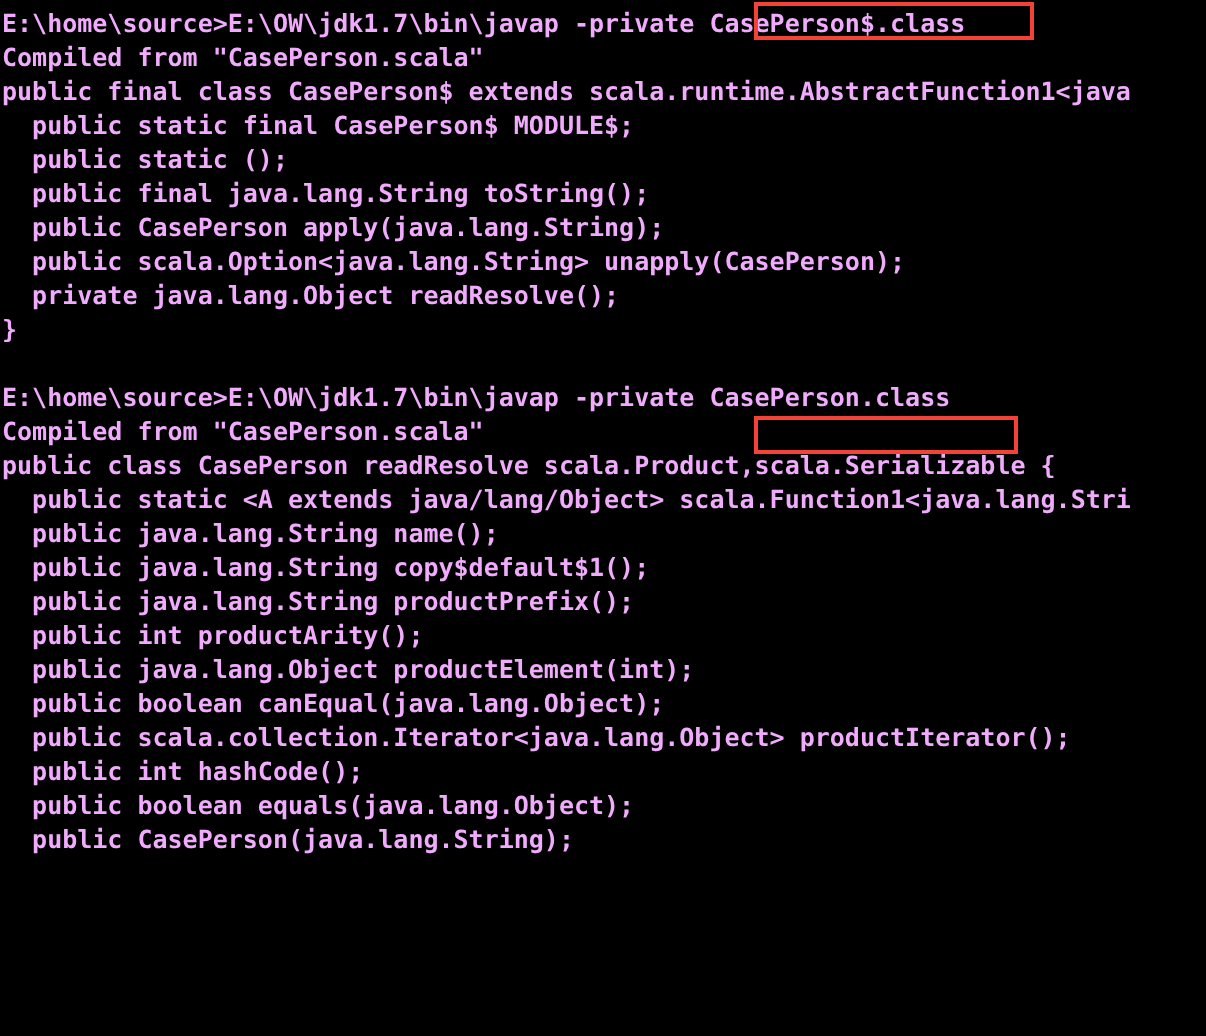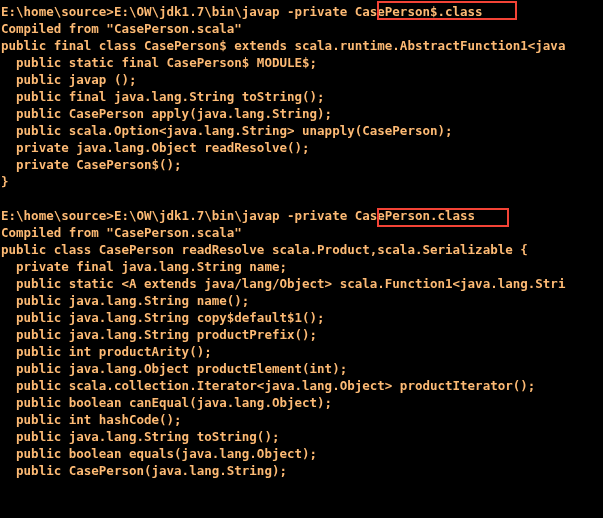--- a/index.html
+++ b/index.html
@@ -28,21 +28,21 @@
     top: 0;
     left: 0;
     width: 603px;
     padding-top: 3px;
     box-sizing: border-box;
   }
   .line {
     height: 17px;
     line-height: 17px;
     white-space: pre;
-    color: #fdba74;
+    color: #f0abfc;
     padding-left: 1px;
     overflow: hidden;
   }
   .line.blank {
     color: transparent;
   }
   
   .highlight-box {
     position: absolute;
     border: 2px solid #f44336;
@@ -53,42 +53,39 @@
 </style>
 </head>
 <body>
 
 <div id="terminal">
   <div id="screen">
       <div class="line">E:\home\source&gt;E:\OW\jdk1.7\bin\javap -private CasePerson$.class</div>
       <div class="line">Compiled from "CasePerson.scala"</div>
       <div class="line">public final class CasePerson$ extends scala.runtime.AbstractFunction1&lt;java</div>
       <div class="line">  public static final CasePerson$ MODULE$;</div>
-      <div class="line">  public javap ();</div>
+      <div class="line">  public static ();</div>
       <div class="line">  public final java.lang.String toString();</div>
       <div class="line">  public CasePerson apply(java.lang.String);</div>
       <div class="line">  public scala.Option&lt;java.lang.String&gt; unapply(CasePerson);</div>
       <div class="line">  private java.lang.Object readResolve();</div>
-      <div class="line">  private CasePerson$();</div>
       <div class="line">}</div>
       <div class="line blank"></div>
       <div class="line">E:\home\source&gt;E:\OW\jdk1.7\bin\javap -private CasePerson.class</div>
       <div class="line">Compiled from "CasePerson.scala"</div>
       <div class="line">public class CasePerson readResolve scala.Product,scala.Serializable {</div>
-      <div class="line">  private final java.lang.String name;</div>
       <div class="line">  public static &lt;A extends java/lang/Object&gt; scala.Function1&lt;java.lang.Stri</div>
       <div class="line">  public java.lang.String name();</div>
       <div class="line">  public java.lang.String copy$default$1();</div>
       <div class="line">  public java.lang.String productPrefix();</div>
       <div class="line">  public int productArity();</div>
       <div class="line">  public java.lang.Object productElement(int);</div>
+      <div class="line">  public boolean canEqual(java.lang.Object);</div>
       <div class="line">  public scala.collection.Iterator&lt;java.lang.Object&gt; productIterator();</div>
-      <div class="line">  public boolean canEqual(java.lang.Object);</div>
       <div class="line">  public int hashCode();</div>
-      <div class="line">  public java.lang.String toString();</div>
       <div class="line">  public boolean equals(java.lang.Object);</div>
       <div class="line">  public CasePerson(java.lang.String);</div>
     </div>
   <div id="overlays">
       <div class="highlight-box" title="CasePerson$.class" style="left: 377px; top: 1px; width: 140px; height: 19px; border-color: rgb(244, 67, 54);"></div>
       <div class="highlight-box" title="CasePerson.class" style="left: 377px; top: 208px; width: 132px; height: 19px; border-color: rgb(244, 67, 54);"></div>
     </div>
 </div>
 
 </body></html>

